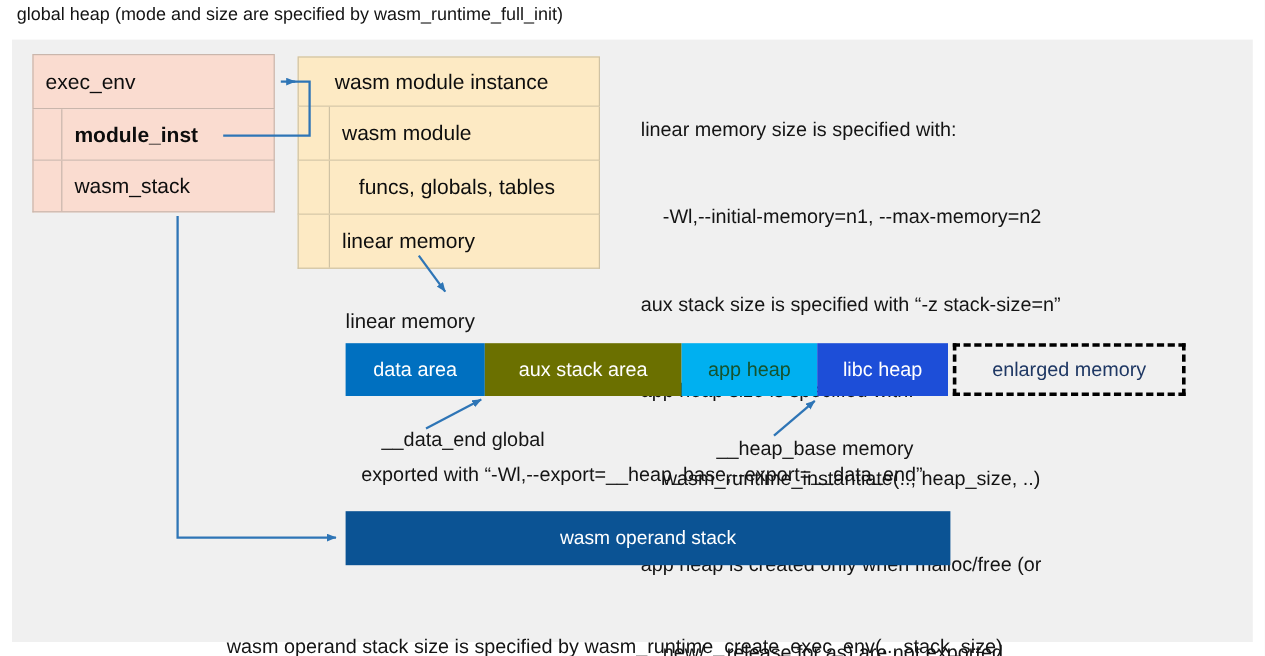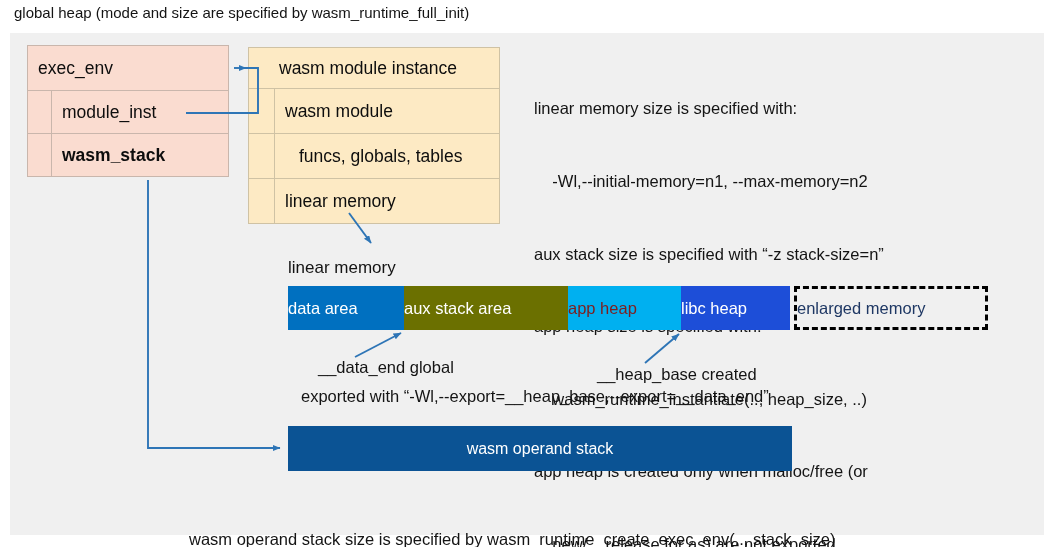--- a/index.html
+++ b/index.html
@@ -59,21 +59,21 @@
   .lm-label{
     position:absolute;left:288px;top:258px;
     font-size:17px;color:#141414;white-space:nowrap;
   }
   #linear-memory-bar{
     position:absolute;left:288px;top:286px;height:44px;
     display:flex;align-items:stretch;
   }
   .seg{
     box-sizing:border-box;
-    display:flex;align-items:center;justify-content:flex-start;
+    display:flex;align-items:center;justify-content:center;
     font-size:16.5px;color:#ffffff;white-space:nowrap;
   }
   .seg.dashed{
     border:3px dashed #000000;
     background:#f0f0f0;color:#1f3864;
     margin-left:4px;
   }
 
   
   .anno{position:absolute;font-size:16.5px;color:#141414;white-space:nowrap;text-align:center;}
@@ -98,25 +98,25 @@
 <div id="root">
 
   <div class="title">global heap (mode and size are specified by wasm_runtime_full_init)</div>
 
   <div class="canvas"></div>
 
   <div class="nodebox" id="exec-env">
     <div class="nrow" style="height:46px;">
       <span class="rowlabel">exec_env</span>
     </div>
-    <div class="nrow" style="height:43px;">
+    <div class="nrow" style="height:43px;font-weight:bold;">
       <span class="gutter" style="width:24px;"></span>
       <span class="rowlabel">module_inst</span>
     </div>
-    <div class="nrow" style="height:43px;font-weight:bold;">
+    <div class="nrow" style="height:43px;">
       <span class="gutter" style="width:24px;"></span>
       <span class="rowlabel">wasm_stack</span>
     </div>
   </div>
 
   <div class="nodebox" id="module-inst">
     <div class="nrow" style="height:42px;padding-left:20px;">
       <span class="rowlabel">wasm module instance</span>
     </div>
     <div class="nrow" style="height:45px;">
@@ -144,33 +144,33 @@
   </div>
 
   <div class="lm-label">linear memory</div>
   <div id="linear-memory-bar">
     <div class="seg" style="width: 116px; color: rgb(255, 255, 255); background: rgb(0, 112, 192);">
       <span>data area</span>
     </div>
     <div class="seg" style="width: 164px; color: rgb(255, 255, 255); background: rgb(107, 112, 0);">
       <span>aux stack area</span>
     </div>
-    <div class="seg" style="width: 113px; color: #7f1d1d; background: rgb(0, 176, 240);">
+    <div class="seg" style="width: 113px; color: #14532d; background: rgb(0, 176, 240);">
       <span>app heap</span>
     </div>
     <div class="seg" style="width: 109px; color: rgb(255, 255, 255); background: #1d4ed8;">
       <span>libc heap</span>
     </div>
     <div class="seg dashed" style="width: 194px; color: rgb(31, 56, 100);">
       <span>enlarged memory</span>
     </div>
   </div>
 
   <div class="anno" id="anno-data-end">__data_end global</div>
-  <div class="anno" id="anno-heap-base">__heap_base created</div>
+  <div class="anno" id="anno-heap-base">__heap_base memory</div>
   <div class="anno" id="anno-exported">exported with “-Wl,--export=__heap_base,--export=__data_end”</div>
 
   <div id="operand-stack">
     <span>wasm operand stack</span>
   </div>
   <div class="textblock" id="bottom-note">
     <div>wasm operand stack size is specified by wasm_runtime_create_exec_env(.., stack_size)</div>
     
   </div>
 

